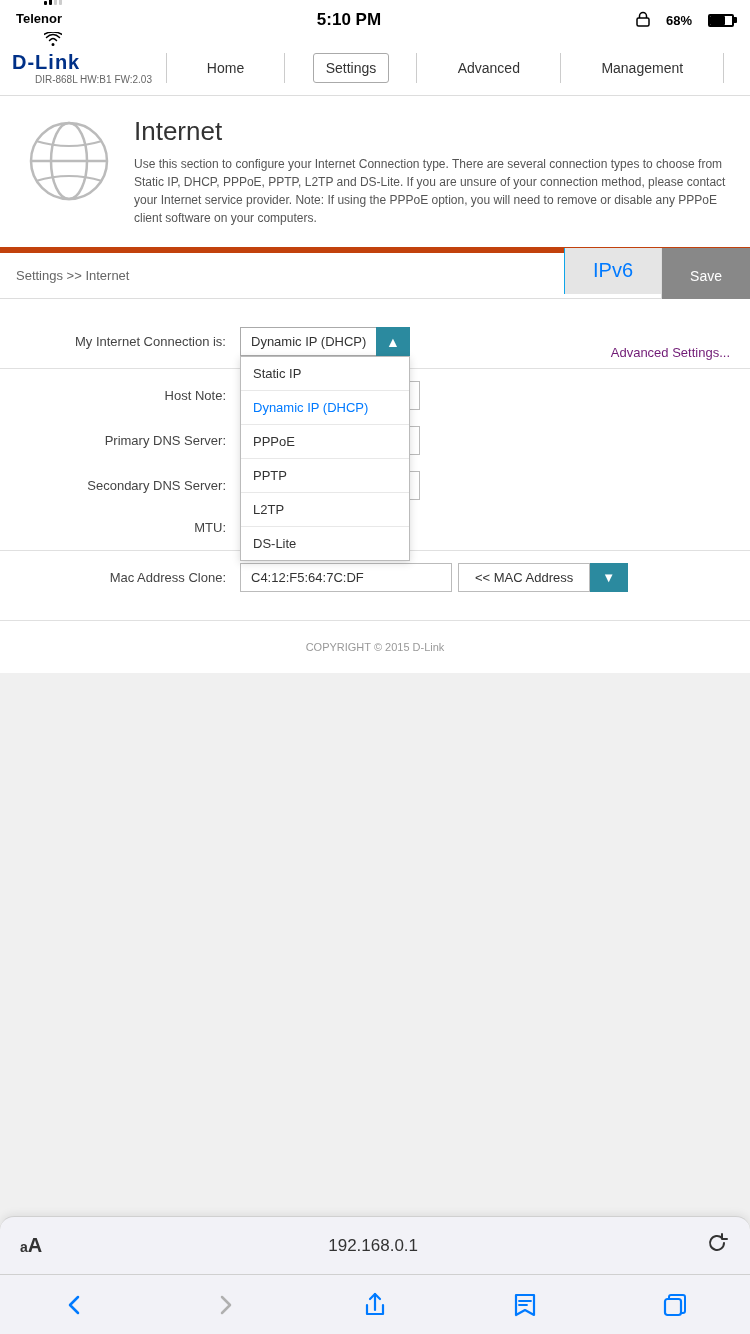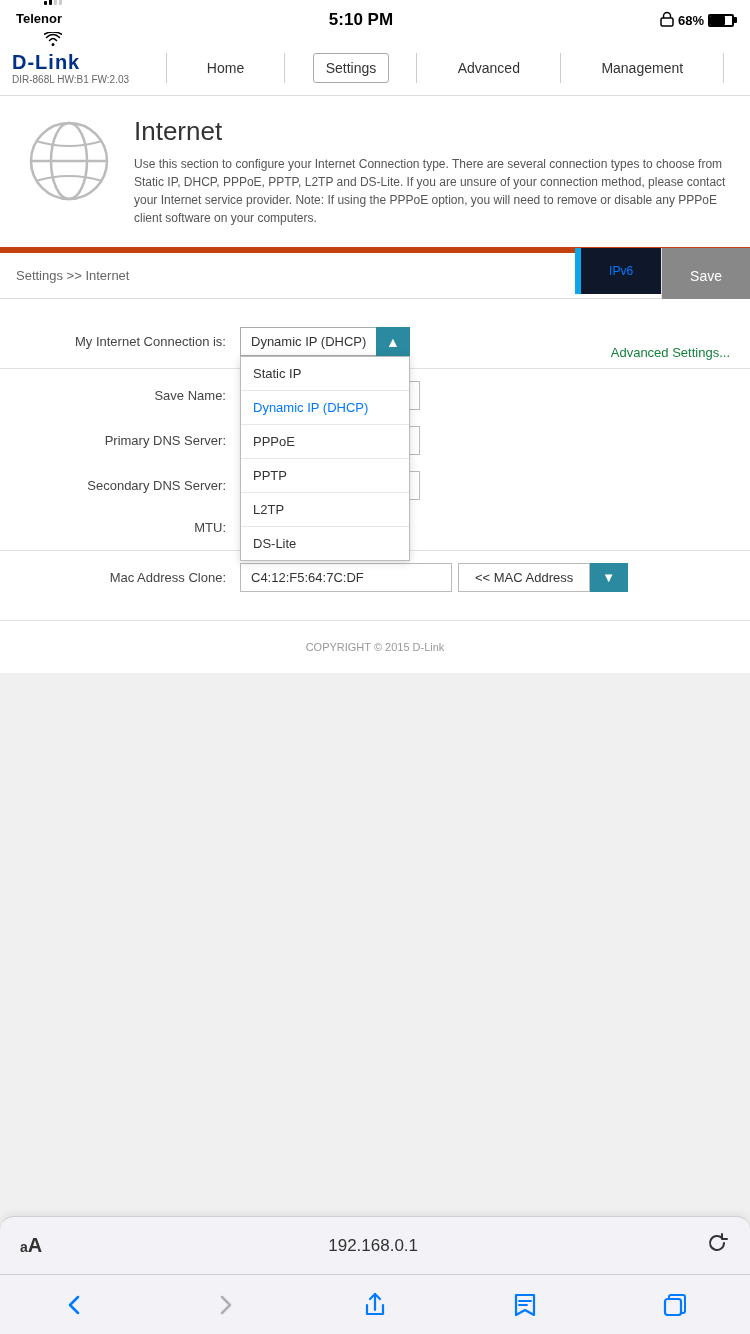--- a/index.html
+++ b/index.html
@@ -32,21 +32,21 @@
       font-size: 13px;
       flex-direction: column;
     }
     .status-center {
       font-size: 17px;
       font-weight: 600;
     }
     .status-right {
       display: flex;
       align-items: center;
-      gap: 4px;
+      gap: 16px;
       font-size: 13px;
       justify-content: space-between;
     }
     .signal-bars {
       display: flex;
       align-items: flex-end;
       gap: 2px;
       height: 14px;
     }
     .signal-bars span {
@@ -110,20 +110,21 @@
     }
     .brand-name {
       font-size: 20px;
       font-weight: 900;
       color: #003087;
       letter-spacing: 1px;
     }
     .brand-subtitle {
       font-size: 10px;
       color: #666;
+      text-align: right;
     }
     .nav-links {
       display: flex;
       flex: 1;
       justify-content: space-around;
       align-items: center;
       height: 100%;
     }
     .nav-link {
       font-size: 14px;
@@ -181,26 +182,26 @@
     }
     .breadcrumb {
       font-size: 13px;
       color: #666;
       padding-left: 16px;
     }
     .breadcrumb-buttons {
       display: flex;
     }
     .btn-ipv6 {
-      background: #0f172a;
+      background: #e5e5e5;
       border: none;
-      border-left: 6px solid #0ea5e9;
+      border-left: 1px solid #0ea5e9;
       padding: 0 28px;
       height: 46px;
-      font-size: 12px;
+      font-size: 20px;
       color: #007aff;
       cursor: pointer;
     }
     .btn-save {
       background: #888;
       border: none;
       border-left: 1px solid #ddd;
       padding: 0 28px;
       height: 56px;
       font-size: 14px;
@@ -277,21 +278,21 @@
     }
     .dropdown-menu-item.selected {
       color: #007aff;
     }
 
     .advanced-settings-link {
       position: absolute;
       right: 20px;
       top: 46px;
       font-size: 13px;
-      color: #15803d;
+      color: #701a75;
       cursor: pointer;
     }
 
     .form-divider {
       height: 1px;
       background: #e0e0e0;
       margin: 4px 0;
     }
 
     .text-input {
@@ -525,21 +526,21 @@
         </div>
       </div>
     </div>
   </div>
 
   <div class="advanced-settings-link">Advanced Settings...</div>
 
   <div class="form-divider"></div>
 
   <div class="form-row">
-    <div class="form-label">Save Name:</div>
+    <div class="form-label">Host Note:</div>
     <div class="form-control">
       <input class="text-input" type="text" value="" style="">
     </div>
   </div>
 
   <div class="form-row">
     <div class="form-label">Primary DNS Server:</div>
     <div class="form-control">
       <input class="text-input" type="text" value="" style="">
     </div>

